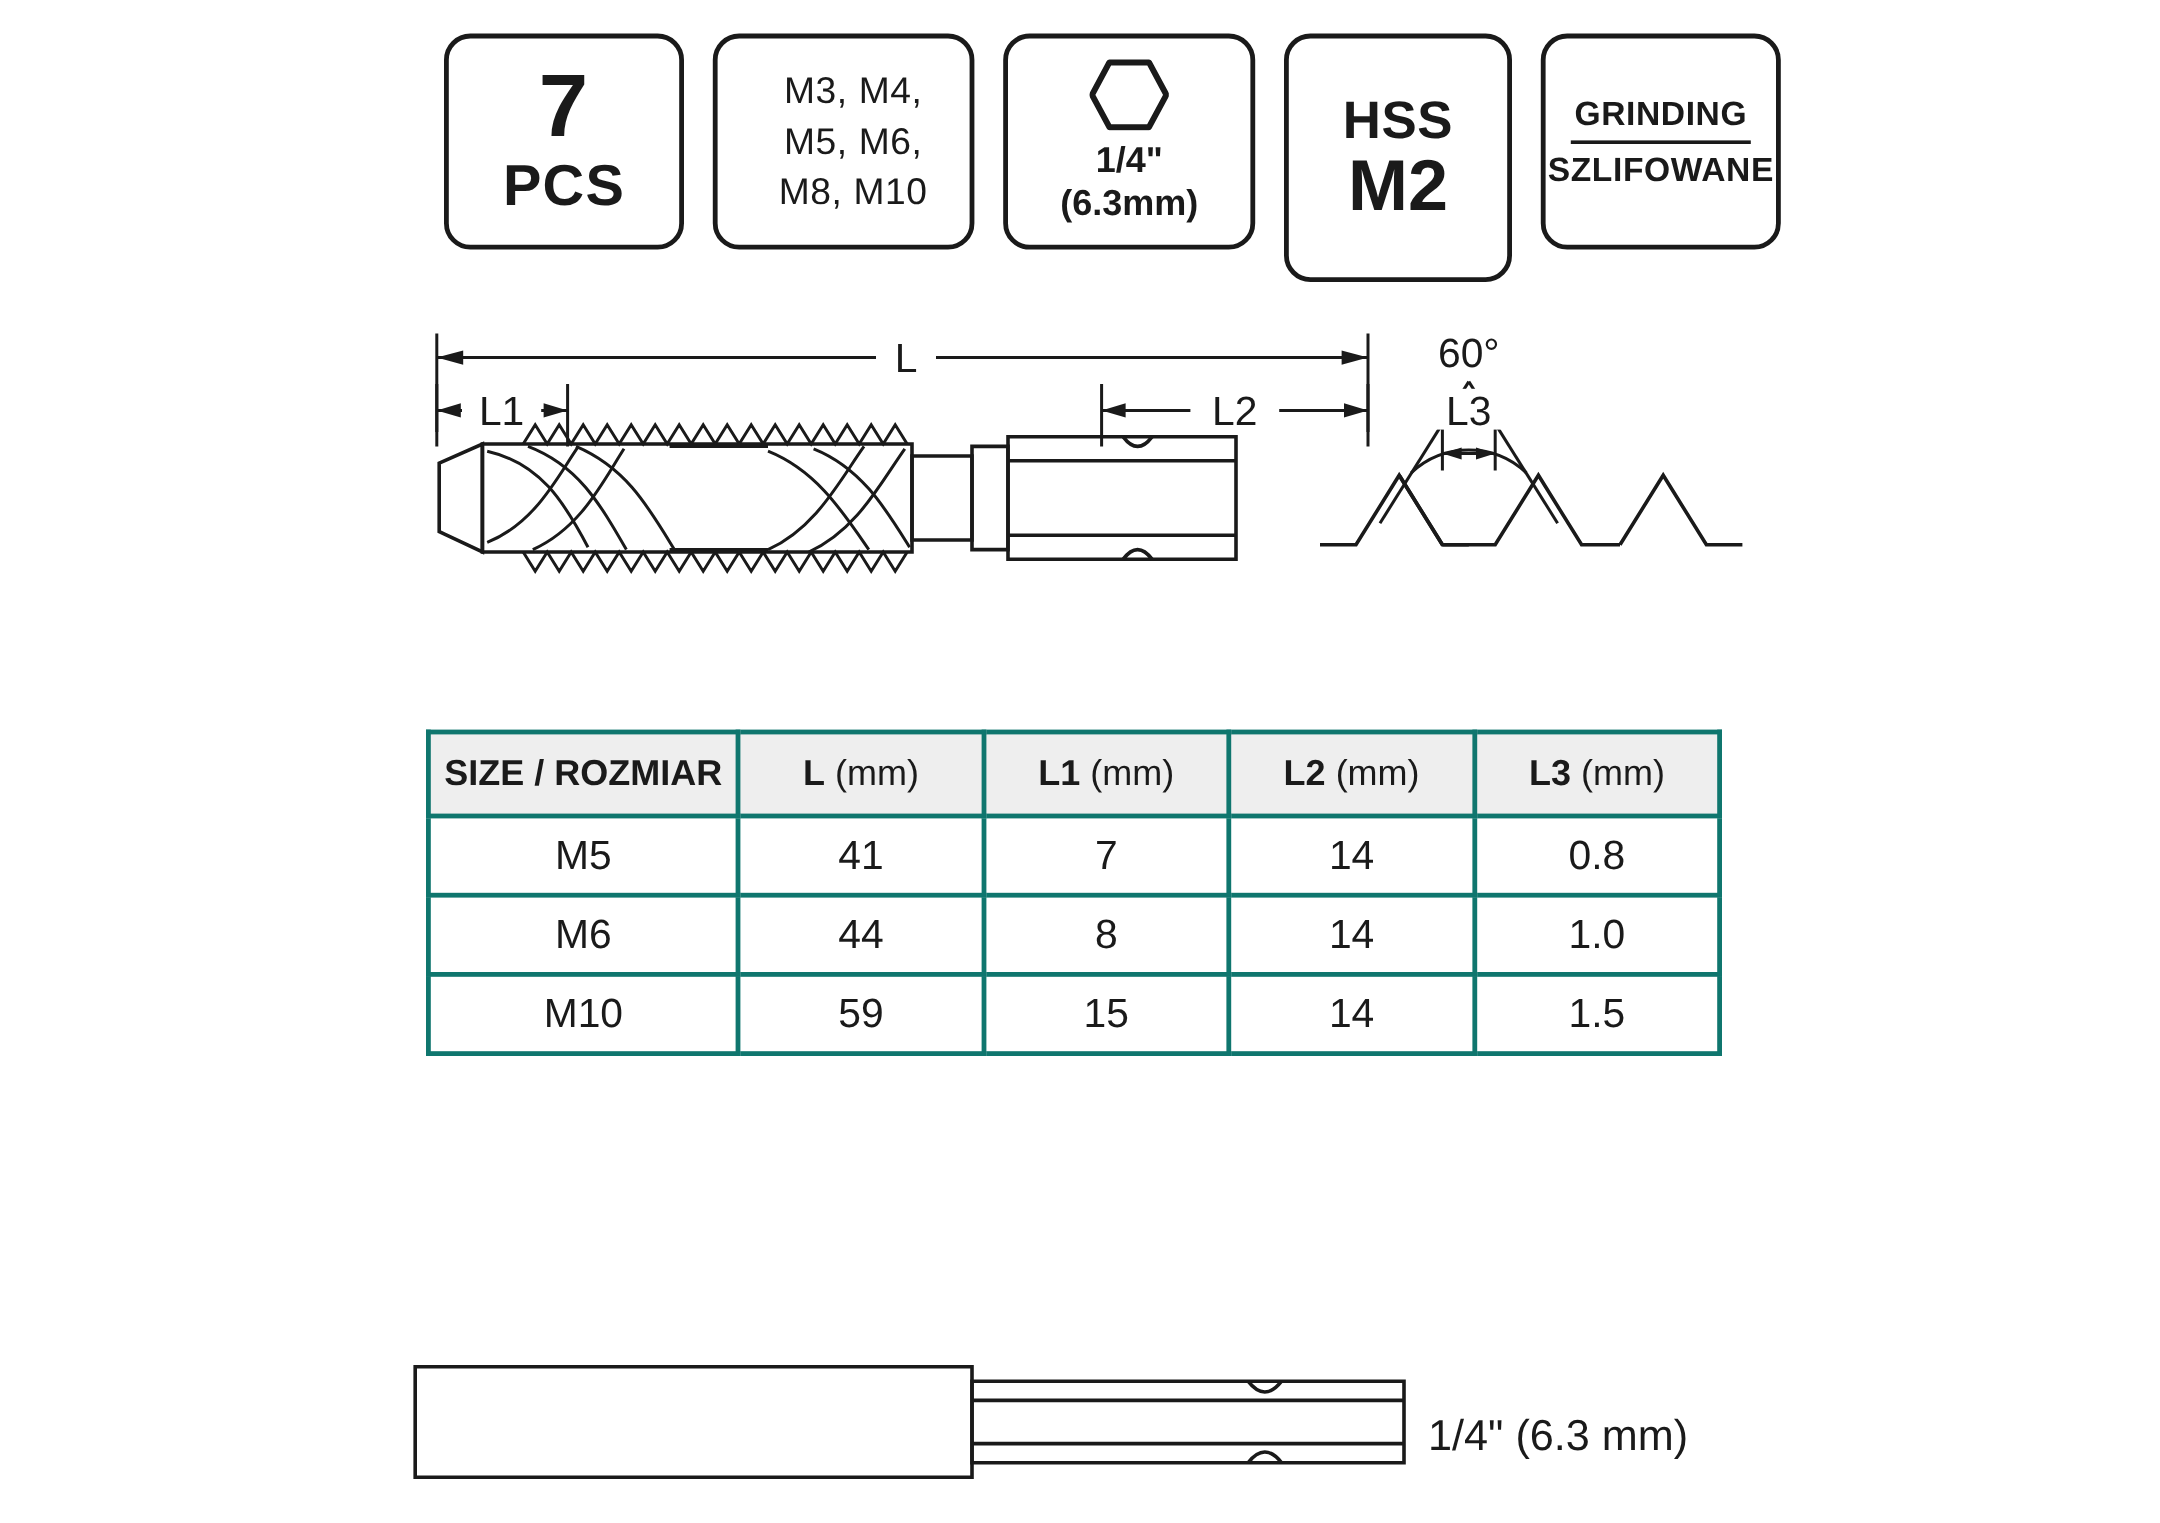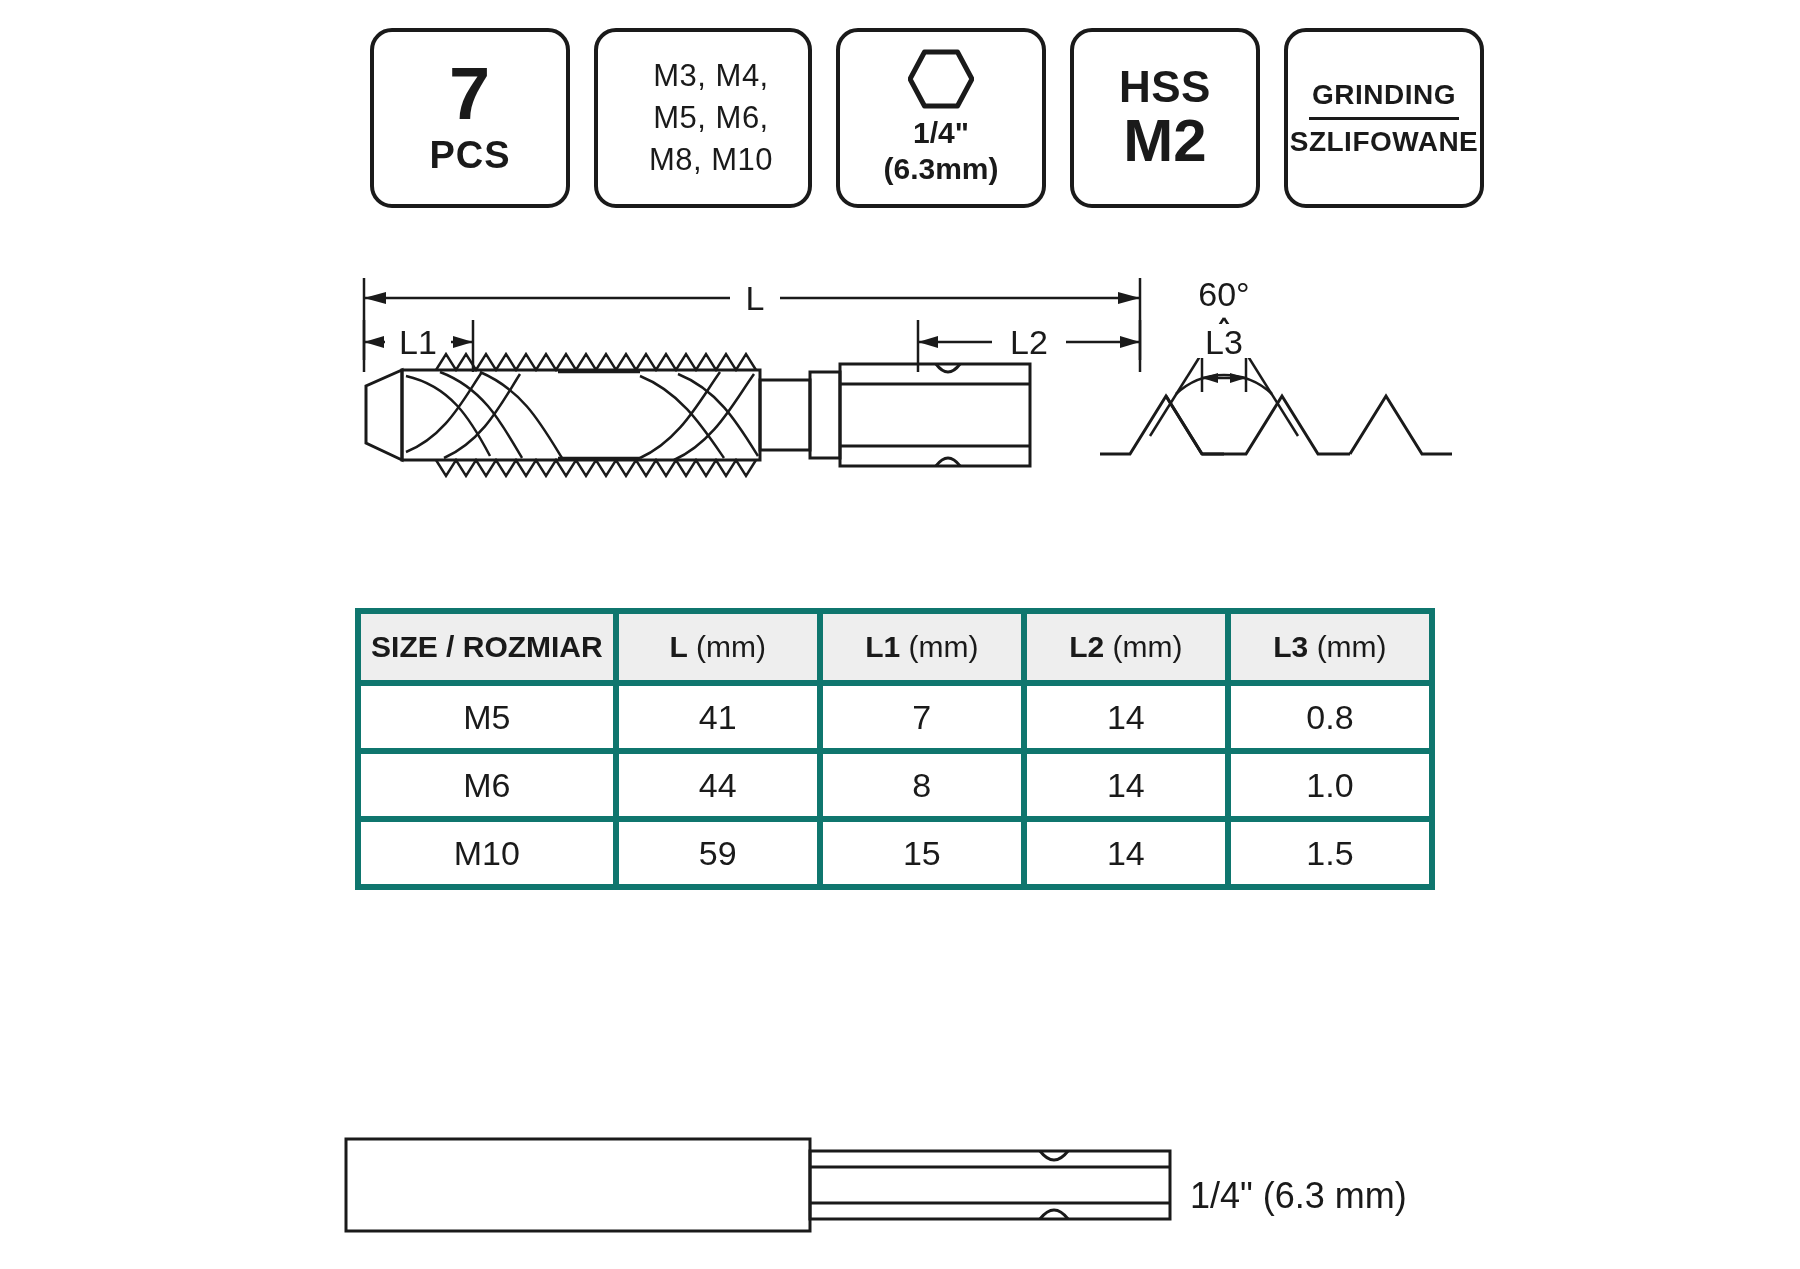--- a/index.html
+++ b/index.html
@@ -38,41 +38,41 @@
     padding: 8px 10px;
   }
   .badge-pcs { width: 200px; height: 180px; }
   .badge-pcs .big {
     font-size: 74px;
     font-weight: bold;
     line-height: 0.95;
     letter-spacing: 1px;
   }
   .badge-pcs .sub {
-    font-size: 38px;
+    font-size: 48px;
     font-weight: bold;
     letter-spacing: 1px;
     margin-top: 4px;
   }
   .badge-sizes { width: 218px; height: 180px; }
   .badge-sizes .line {
     font-size: 31px;
     font-weight: normal;
     line-height: 1.35;
     letter-spacing: 0.5px;
     margin-left: 16px;
   }
   .badge-hex { width: 210px; height: 180px; }
   .badge-hex .hexwrap { margin-bottom: 2px; }
   .badge-hex .line {
     font-size: 30px;
     font-weight: bold;
     line-height: 1.2;
   }
-  .badge-hss { width: 190px; height: 180px; }
+  .badge-hss { width: 190px; height: 207px; }
   .badge-hss .small {
     font-size: 44px;
     font-weight: bold;
     line-height: 1;
     letter-spacing: 0.5px;
   }
   .badge-hss .big {
     font-size: 60px;
     font-weight: bold;
     line-height: 1;
@@ -104,21 +104,21 @@
     top: 608px;
     left: 355px;
     width: 1080px;
   }
   table.spec {
     border-collapse: collapse;
     width: 100%;
     table-layout: fixed;
   }
   table.spec th, table.spec td {
-    border: 6px solid #0f766e;
+    border: 4px solid #0f766e;
     text-align: center;
     font-size: 34px;
     color: #1a1a1a;
     height: 62px;
     padding: 0;
   }
   table.spec thead th {
     background: #eeeeee;
     font-weight: normal;
     font-size: 30px;

